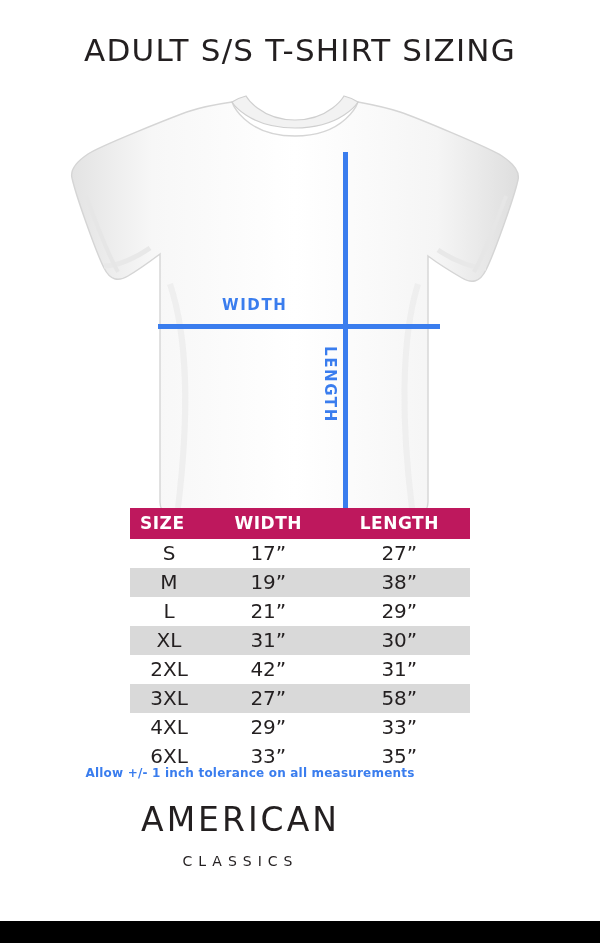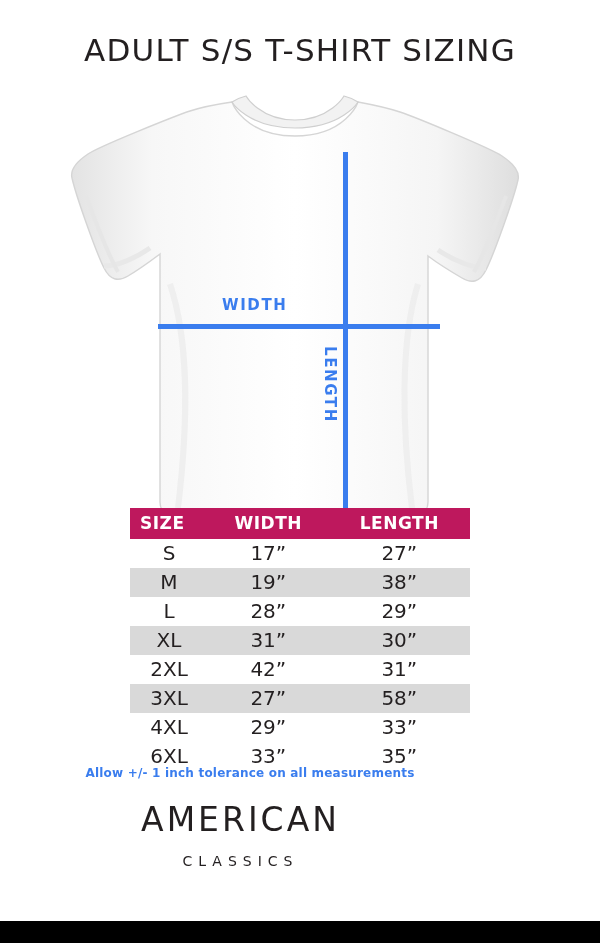--- a/index.html
+++ b/index.html
@@ -236,21 +236,21 @@
         <td>17”</td>
         <td>27”</td>
       </tr>
       <tr class="row-even">
         <td>M</td>
         <td>19”</td>
         <td>38”</td>
       </tr>
       <tr class="row-odd">
         <td>L</td>
-        <td>28”</td>
+        <td>21”</td>
         <td>29”</td>
       </tr>
       <tr class="row-even">
         <td>XL</td>
         <td>31”</td>
         <td>30”</td>
       </tr>
       <tr class="row-odd">
         <td>2XL</td>
         <td>42”</td>

